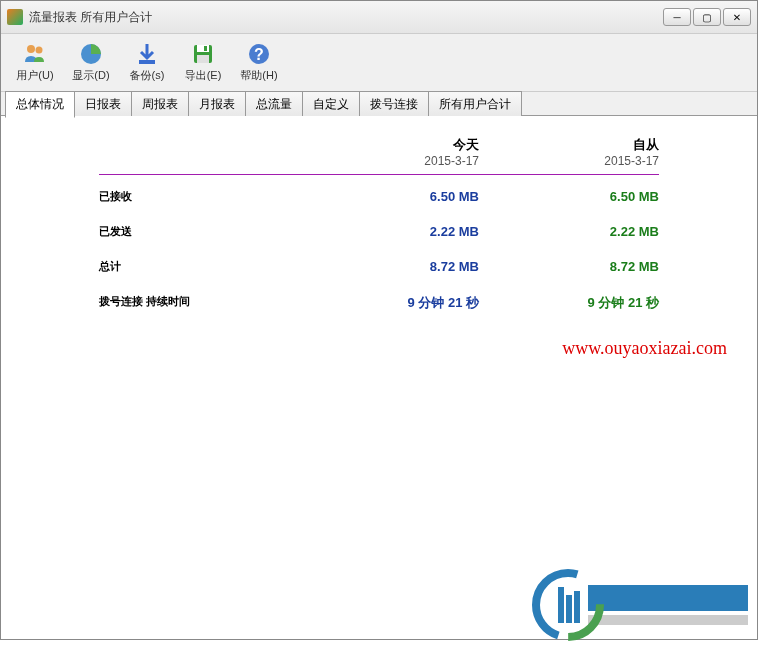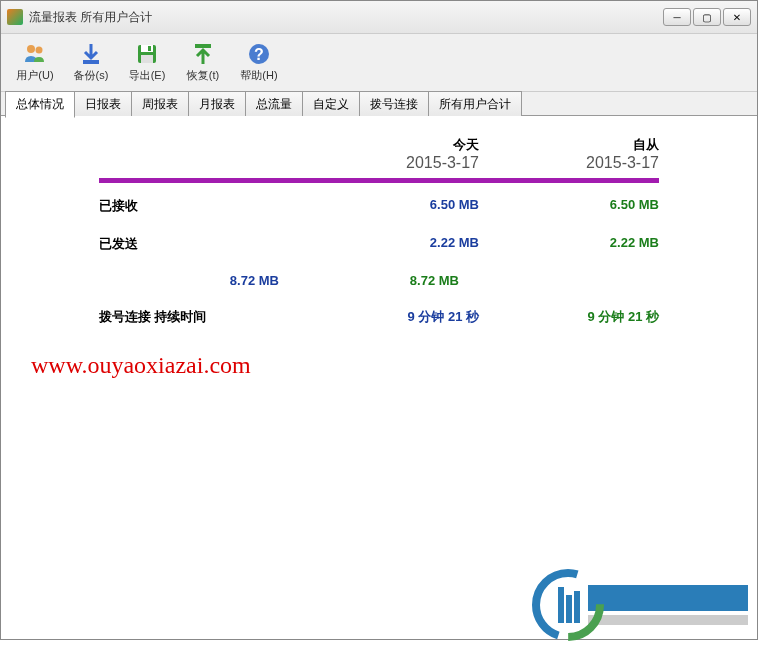--- a/index.html
+++ b/index.html
@@ -12,31 +12,31 @@
     .win-btn { width: 28px; height: 18px; border: 1px solid #999; border-radius: 3px; background: linear-gradient(#fff, #e0e0e0); display: flex; align-items: center; justify-content: center; font-size: 10px; cursor: pointer; }
     .toolbar { height: 58px; background: #f0f0f0; border-bottom: 1px solid #ccc; display: flex; align-items: center; padding: 4px 8px; gap: 4px; }
     .tool-btn { display: flex; flex-direction: column; align-items: center; justify-content: center; width: 52px; height: 50px; cursor: pointer; border-radius: 3px; }
     .tool-icon { width: 24px; height: 24px; display: flex; align-items: center; justify-content: center; }
     .tool-label { font-size: 11px; color: #333; margin-top: 2px; }
     .tabs { height: 24px; background: #f0f0f0; display: flex; align-items: center; padding: 0 4px; border-bottom: 1px solid #999; }
     .tab { padding: 4px 10px; border: 1px solid #999; border-bottom: none; background: linear-gradient(#f8f8f8, #e8e8e8); font-size: 12px; cursor: pointer; margin-right: -1px; position: relative; }
     .tab.active { background: #fff; border-bottom: 1px solid #fff; margin-bottom: -1px; z-index: 2; }
     .content { flex: 1; background: #fff; padding: 20px 30px; position: relative; }
     .report-table { width: 560px; margin: 0 auto; }
-    .report-header { display: flex; border-bottom: 5px solid #a21caf; padding-bottom: 6px; }
+    .report-header { display: flex; border-bottom: 1px solid #a21caf; padding-bottom: 6px; }
     .col-label { width: 200px; }
     .col-today { width: 180px; text-align: right; }
     .col-since { width: 180px; text-align: right; }
     .hdr-title { font-weight: bold; font-size: 13px; }
-    .hdr-date { font-size: 16px; color: #555; }
+    .hdr-date { font-size: 12px; color: #555; }
     .report-row { display: flex; padding: 14px 0 6px 0; }
-    .row-label { width: 200px; font-weight: bold; font-size: 13px; font-family: Liberation Serif, serif; }
+    .row-label { width: 200px; font-weight: bold; font-size: 11px; }
     .val-today { width: 180px; text-align: right; font-weight: bold; color: #1a3d9e; font-size: 13px; }
     .val-since { width: 180px; text-align: right; font-weight: bold; color: #1a7d1a; font-size: 13px; }
-    .watermark { text-align: left; color: #d00; font-family: "Times New Roman", serif; font-size: 24px; margin-top: 20px; }
+    .watermark { text-align: right; color: #d00; font-family: "Times New Roman", serif; font-size: 18px; margin-top: 20px; }
     .bottom-logo { position: absolute; bottom: 0; right: 10px; display: flex; align-items: center; }
     .logo-circle { width: 80px; height: 80px; position: relative; }
     .logo-bar { width: 160px; height: 26px; background: #2a7db8; margin-left: -20px; }
     .logo-shadow { width: 160px; height: 10px; background: #ccc; margin-top: 4px; margin-left: -20px; }
   </style>
 </head>
 <body>
 
 <div class="window">
   <div class="titlebar">
@@ -57,45 +57,45 @@
             <path d="M2 20 Q2 14 8 14 Q14 14 14 20 Z" fill="#4a90d0"></path>
             <circle cx="16" cy="8" r="3.5" fill="#e8a050"></circle>
             <path d="M11 20 Q11 15 16 15 Q21 15 21 20 Z" fill="#5ab050"></path>
           </svg>
       </div>
       <div class="tool-label">用户(U)</div>
     </div>
     <div class="tool-btn">
       <div class="tool-icon">
         <svg width="24" height="24" viewBox="0 0 24 24">
+            <circle cx="12" cy="12" r="10" fill="#4a90d0"></circle>
+            <path d="M12 2 A10 10 0 0 1 22 12 L12 12 Z" fill="#5ab050"></path>
+          </svg>
+      </div>
+      <div class="tool-label">显示(D)</div>
+    </div>
+    <div class="tool-btn">
+      <div class="tool-icon">
+        <svg width="24" height="24" viewBox="0 0 24 24">
             <path d="M12 2 L12 14 M6 10 L12 16 L18 10" stroke="#3a6dd0" stroke-width="3" fill="none"></path>
             <path d="M4 18 L20 18 L20 22 L4 22 Z" fill="#3a6dd0"></path>
           </svg>
       </div>
       <div class="tool-label">备份(s)</div>
     </div>
     <div class="tool-btn">
       <div class="tool-icon">
         <svg width="24" height="24" viewBox="0 0 24 24">
             <rect x="3" y="3" width="18" height="18" rx="2" fill="#3a9d3a"></rect>
             <rect x="6" y="3" width="12" height="7" fill="#fff"></rect>
             <rect x="13" y="4" width="3" height="5" fill="#3a9d3a"></rect>
             <rect x="6" y="13" width="12" height="8" fill="#e0e0e0"></rect>
           </svg>
       </div>
       <div class="tool-label">导出(E)</div>
-    </div>
-    <div class="tool-btn">
-      <div class="tool-icon">
-        <svg width="24" height="24" viewBox="0 0 24 24">
-            <path d="M12 22 L12 10 M6 14 L12 8 L18 14" stroke="#3a9d3a" stroke-width="3" fill="none"></path>
-            <path d="M4 2 L20 2 L20 6 L4 6 Z" fill="#3a9d3a"></path>
-          </svg>
-      </div>
-      <div class="tool-label">恢复(t)</div>
     </div>
     <div class="tool-btn">
       <div class="tool-icon">
         <svg width="24" height="24" viewBox="0 0 24 24">
             <circle cx="12" cy="12" r="10" fill="#4a7dd0"></circle>
             <text x="12" y="18" text-anchor="middle" font-size="16" font-weight="bold" fill="#fff">?</text>
           </svg>
       </div>
       <div class="tool-label">帮助(H)</div>
     </div>
@@ -130,20 +130,21 @@
         <div class="row-label">已接收</div>
         <div class="val-today">6.50 MB</div>
         <div class="val-since">6.50 MB</div>
       </div>
       <div class="report-row">
         <div class="row-label">已发送</div>
         <div class="val-today">2.22 MB</div>
         <div class="val-since">2.22 MB</div>
       </div>
       <div class="report-row">
+        <div class="row-label">总计</div>
         <div class="val-today">8.72 MB</div>
         <div class="val-since">8.72 MB</div>
       </div>
       <div class="report-row">
         <div class="row-label">拨号连接 持续时间</div>
         <div class="val-today">9 分钟 21 秒</div>
         <div class="val-since">9 分钟 21 秒</div>
       </div>
     </div>
 

